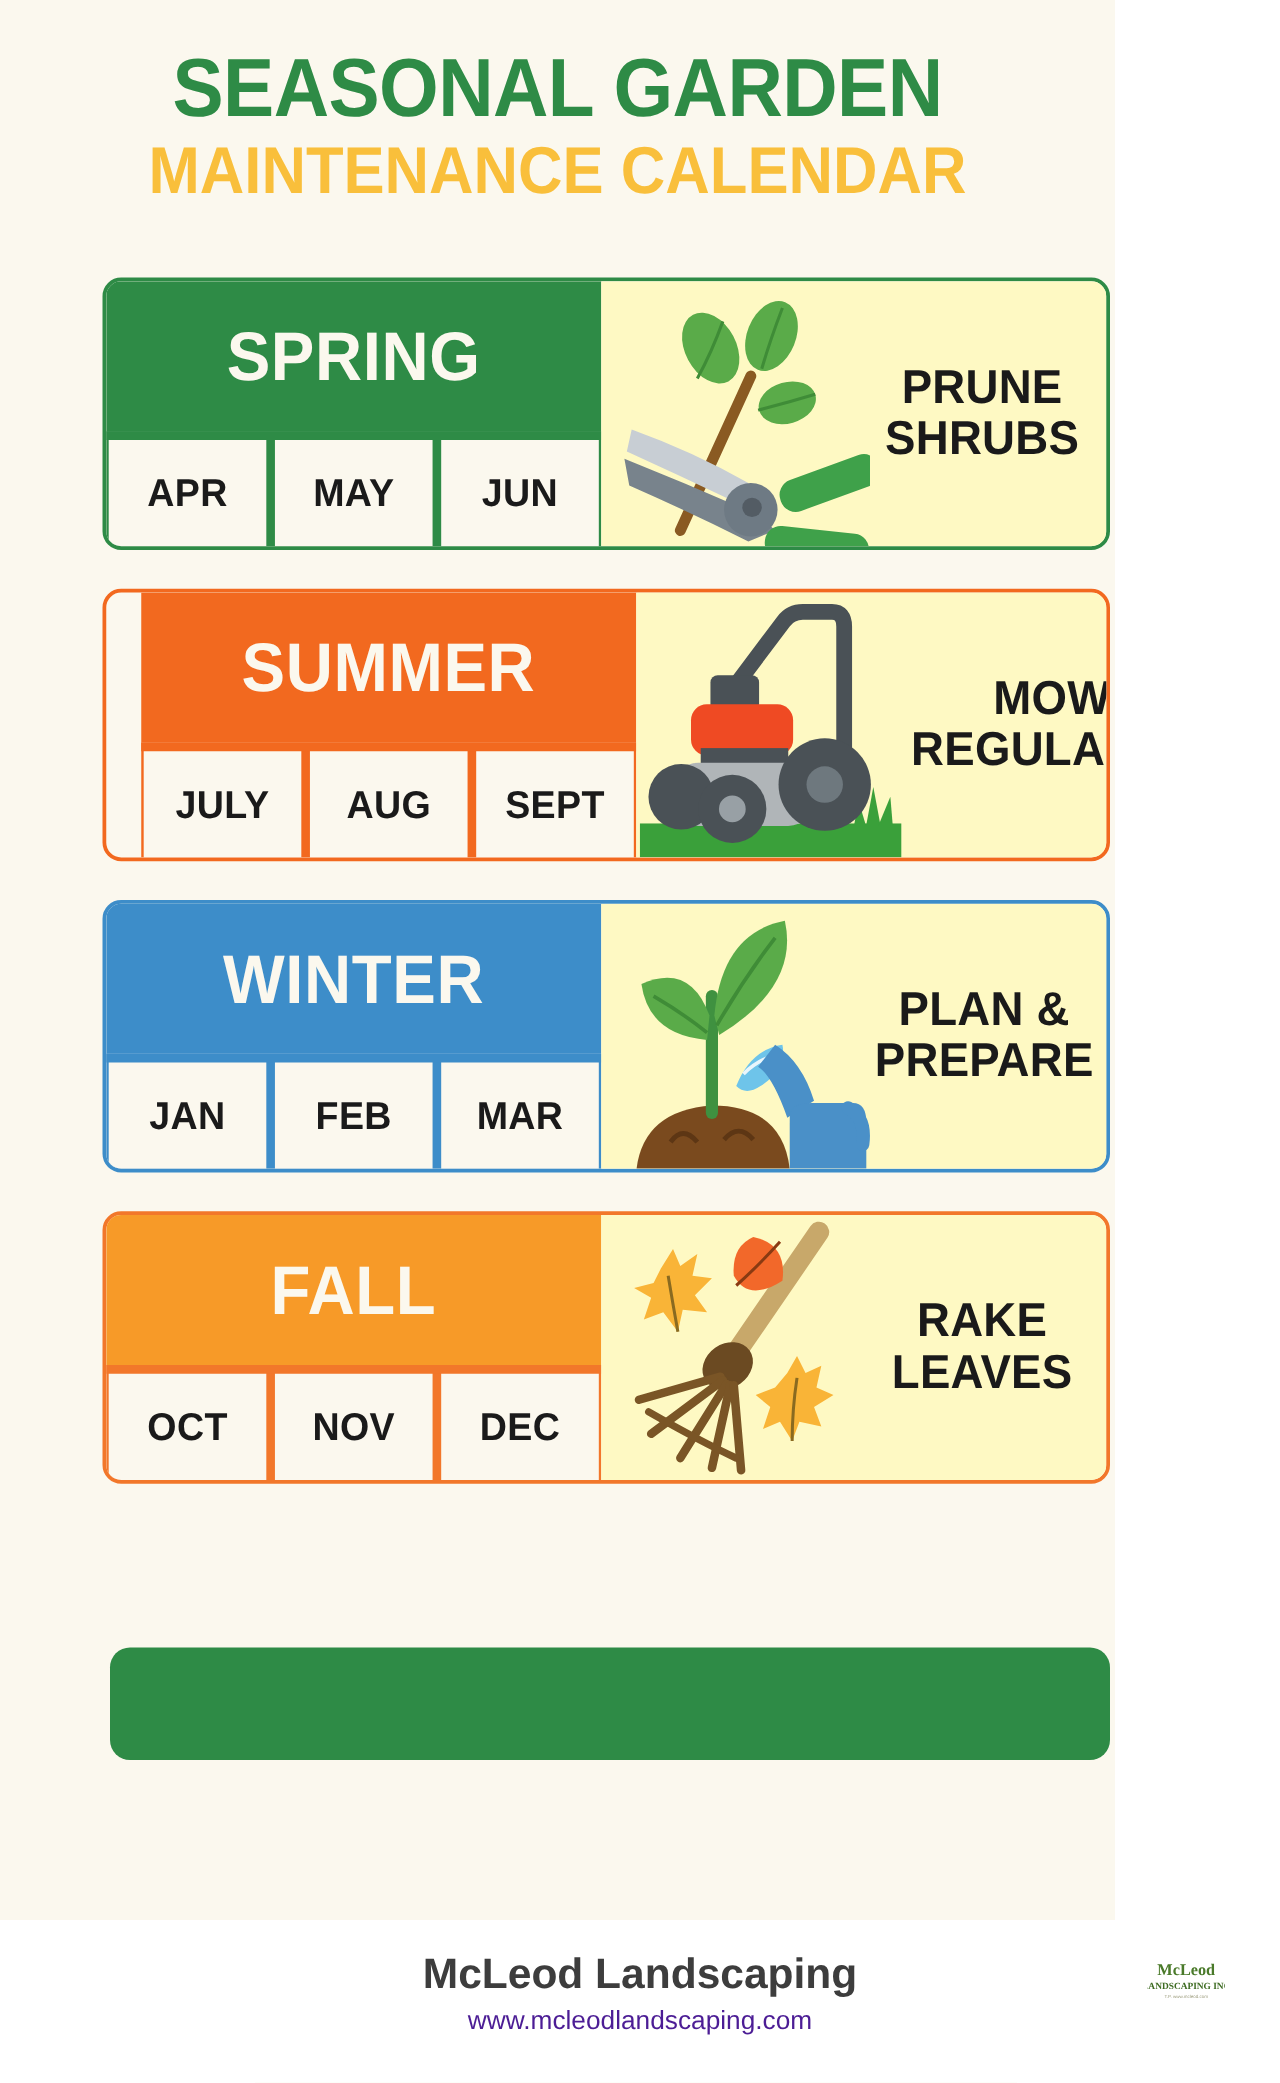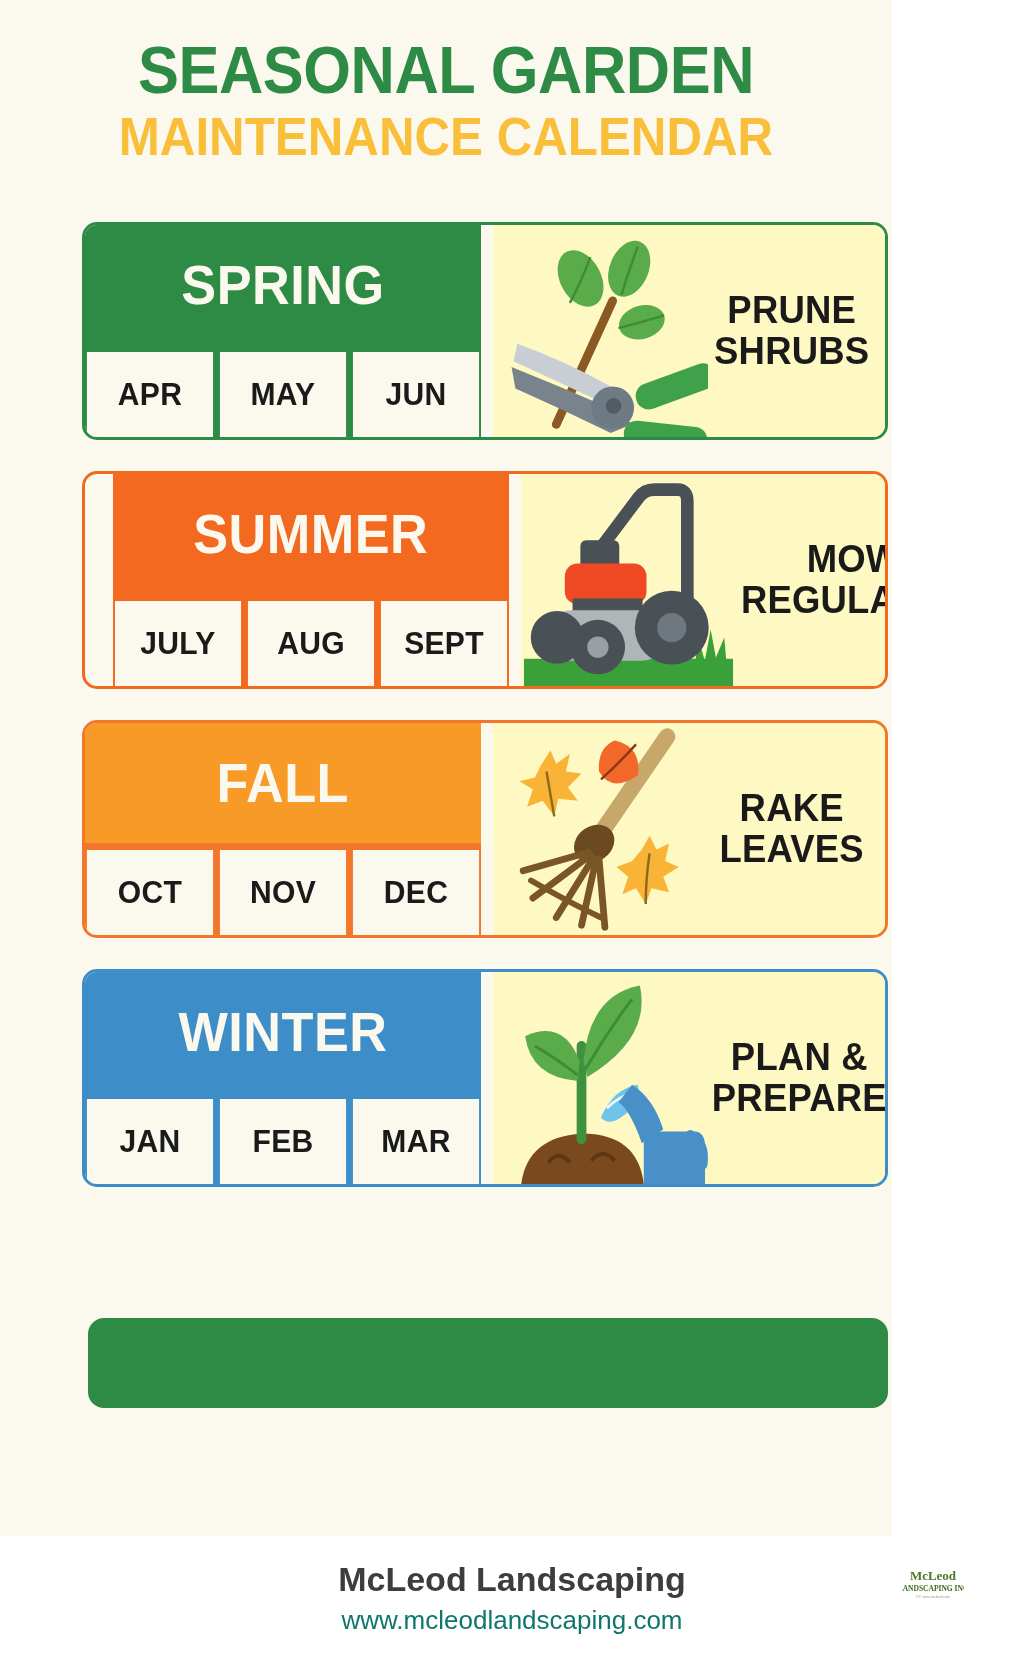--- a/index.html
+++ b/index.html
@@ -51,21 +51,20 @@
   }
   .card {
     position: relative;
     height: 218px;
     border-radius: 15px;
     border: 3px solid #2e8b46;
     background: #fbf8ee;
     overflow: hidden;
     margin-bottom: 31px;
     display: flex;
-    gap: 12px;
   }
 
   
   .card-left {
     width: 396px;
     flex: 0 0 396px;
     display: flex;
     flex-direction: column;
   }
   .season-header {
@@ -169,28 +168,28 @@
     padding-top: 22px;
   }
   .footer-text { text-align: center; }
   .footer-name {
     font-size: 34px;
     font-weight: 700;
     color: #3d3d3d;
     line-height: 1.25;
   }
   .footer-url {
-    font-size: 26px;
+    font-size: 21px;
     font-weight: 400;
-    color: #0f766e;
+    color: #4c1d95;
     line-height: 1.5;
   }
   .footer-logo {
     position: absolute;
-    right: 60px;
+    right: 44px;
     top: 28px;
     width: 62px;
     height: 40px;
   }
 </style>
 </head>
 <body>
 
 <div class="poster">
 
@@ -281,20 +280,66 @@
             <circle cx="152" cy="158" r="38" fill="#4a5156"></circle>
             <circle cx="152" cy="158" r="15" fill="#6e787e"></circle>
 
             <circle cx="76" cy="178" r="28" fill="#4a5156"></circle>
             <circle cx="76" cy="178" r="11" fill="#98a0a5"></circle>
           </svg>
         </div>
         <div class="task">
           <span>MOW</span>
           <span>REGULARLY</span>
+        </div>
+      </div>
+    </div>
+
+    <div class="card winter">
+      <div class="card-left">
+        <div class="season-header">
+          <div class="season-name">WINTER</div>
+        </div>
+        <div class="months">
+          <div class="month">JAN</div>
+          <div class="month">FEB</div>
+          <div class="month">MAR</div>
+        </div>
+      </div>
+      <div class="card-right">
+        <div class="art">
+          <svg viewBox="0 0 215 218" xmlns="http://www.w3.org/2000/svg">
+
+            <path d="M26 218 Q32 170 88 166 Q146 166 152 218 Z" fill="#7a4a1e"></path>
+            <path d="M54 196 Q64 182 76 196" stroke="#5d3614" stroke-width="4" fill="none"></path>
+            <path d="M98 194 Q110 180 122 194" stroke="#5d3614" stroke-width="4" fill="none"></path>
+
+            <path d="M88 172 L88 76" stroke="#3f9140" stroke-width="10" stroke-linecap="round" fill="none"></path>
+
+            <path d="M84 112 Q36 108 30 66 Q70 48 86 92 Z" fill="#5aab49"></path>
+            <path d="M40 76 Q64 90 84 106" stroke="#3f8c37" stroke-width="3" fill="none"></path>
+
+            <path d="M90 92 Q96 24 148 14 Q160 68 94 108 Z" fill="#5aab49"></path>
+            <path d="M140 28 Q114 62 92 100" stroke="#3f8c37" stroke-width="3" fill="none"></path>
+
+            <path d="M108 150 Q120 120 146 116 Q150 136 128 150 Q116 158 108 150 Z" fill="#6ec4ea"></path>
+            <path d="M114 140 Q126 128 142 124" stroke="#ffffff" stroke-width="3" fill="none" opacity="0.85"></path>
+
+            <path d="M146 150 L162 162" stroke="#7a4a1e" stroke-width="12" stroke-linecap="round" fill="none"></path>
+
+            <path d="M140 116 Q162 130 172 162 L150 176 Q138 142 126 134 Z" fill="#4a90c8"></path>
+
+            <path d="M152 176 Q152 164 170 164 L204 164 Q215 164 215 180 L215 218 L152 218 Z" fill="#4a90c8"></path>
+
+            <path d="M200 168 Q215 176 212 198" stroke="#4a90c8" stroke-width="11" fill="none" stroke-linecap="round"></path>
+          </svg>
+        </div>
+        <div class="task">
+          <span>PLAN &amp;</span>
+          <span>PREPARE</span>
         </div>
       </div>
     </div>
 
     <div class="card fall">
       <div class="card-left">
         <div class="season-header">
           <div class="season-name">FALL</div>
         </div>
         <div class="months">
@@ -327,66 +372,20 @@
             <path d="M122 18 Q150 24 146 54 Q118 72 106 50 Q104 26 122 18 Z" fill="#f2682a"></path>
             <path d="M108 58 Q126 42 144 22" stroke="#8a3a12" stroke-width="2.5" fill="none"></path>
 
             <path d="M150 130 L158 116 L165 130 L178 124 L174 142 L188 148 L172 158 L178 174 L160 170 L154 186 L144 170 L130 176 L136 158 L124 148 L140 142 Z" fill="#f9b437"></path>
             <path d="M154 186 Q154 160 158 134" stroke="#8a6a20" stroke-width="2.5" fill="none"></path>
           </svg>
         </div>
         <div class="task">
           <span>RAKE</span>
           <span>LEAVES</span>
-        </div>
-      </div>
-    </div>
-
-    <div class="card winter">
-      <div class="card-left">
-        <div class="season-header">
-          <div class="season-name">WINTER</div>
-        </div>
-        <div class="months">
-          <div class="month">JAN</div>
-          <div class="month">FEB</div>
-          <div class="month">MAR</div>
-        </div>
-      </div>
-      <div class="card-right">
-        <div class="art">
-          <svg viewBox="0 0 215 218" xmlns="http://www.w3.org/2000/svg">
-
-            <path d="M26 218 Q32 170 88 166 Q146 166 152 218 Z" fill="#7a4a1e"></path>
-            <path d="M54 196 Q64 182 76 196" stroke="#5d3614" stroke-width="4" fill="none"></path>
-            <path d="M98 194 Q110 180 122 194" stroke="#5d3614" stroke-width="4" fill="none"></path>
-
-            <path d="M88 172 L88 76" stroke="#3f9140" stroke-width="10" stroke-linecap="round" fill="none"></path>
-
-            <path d="M84 112 Q36 108 30 66 Q70 48 86 92 Z" fill="#5aab49"></path>
-            <path d="M40 76 Q64 90 84 106" stroke="#3f8c37" stroke-width="3" fill="none"></path>
-
-            <path d="M90 92 Q96 24 148 14 Q160 68 94 108 Z" fill="#5aab49"></path>
-            <path d="M140 28 Q114 62 92 100" stroke="#3f8c37" stroke-width="3" fill="none"></path>
-
-            <path d="M108 150 Q120 120 146 116 Q150 136 128 150 Q116 158 108 150 Z" fill="#6ec4ea"></path>
-            <path d="M114 140 Q126 128 142 124" stroke="#ffffff" stroke-width="3" fill="none" opacity="0.85"></path>
-
-            <path d="M146 150 L162 162" stroke="#7a4a1e" stroke-width="12" stroke-linecap="round" fill="none"></path>
-
-            <path d="M140 116 Q162 130 172 162 L150 176 Q138 142 126 134 Z" fill="#4a90c8"></path>
-
-            <path d="M152 176 Q152 164 170 164 L204 164 Q215 164 215 180 L215 218 L152 218 Z" fill="#4a90c8"></path>
-
-            <path d="M200 168 Q215 176 212 198" stroke="#4a90c8" stroke-width="11" fill="none" stroke-linecap="round"></path>
-          </svg>
-        </div>
-        <div class="task">
-          <span>PLAN &amp;</span>
-          <span>PREPARE</span>
         </div>
       </div>
     </div>
 
   </div>
 
   <div class="green-bar"></div>
 
 </div>
 

